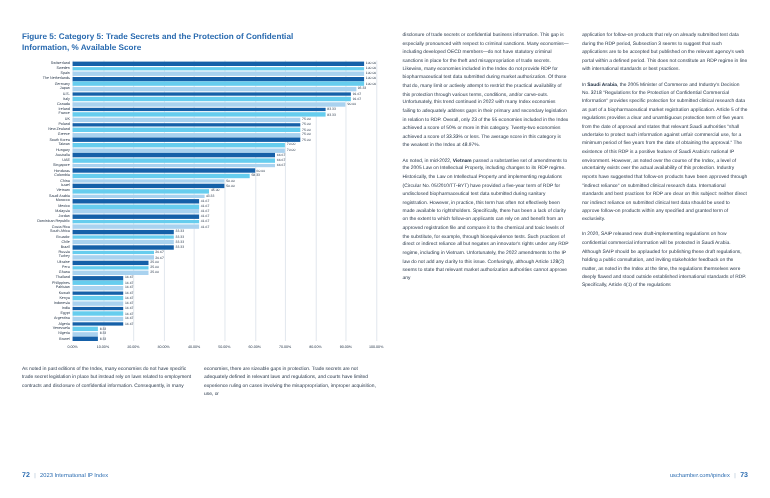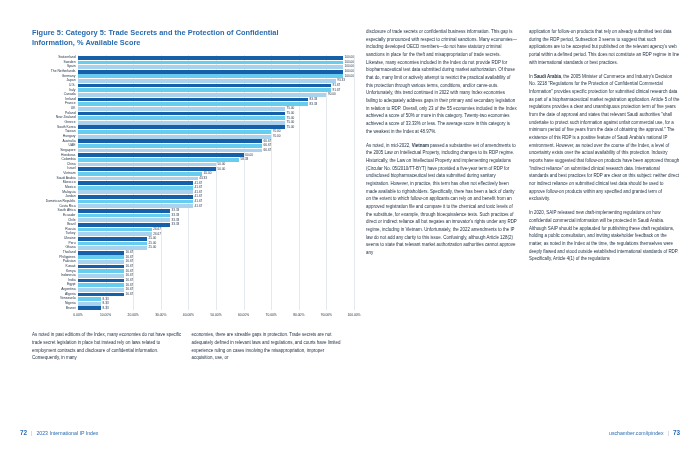--- a/index.html
+++ b/index.html
@@ -11,21 +11,21 @@
     position: relative;
     overflow: hidden;
   }
   .page { position: absolute; inset: 0; display: flex; }
 
   
   .left-page {
     width: 358px;
     height: 453px;
     position: relative;
-    padding: 28px 16px 0 32px;
+    padding: 28px 16px 0 20px;
   }
   .right-page {
     width: 342px;
     height: 453px;
     position: relative;
     padding: 28px 20px 0 8px;
   }
 
   .fig-title {
     color: #2a6bb0;

